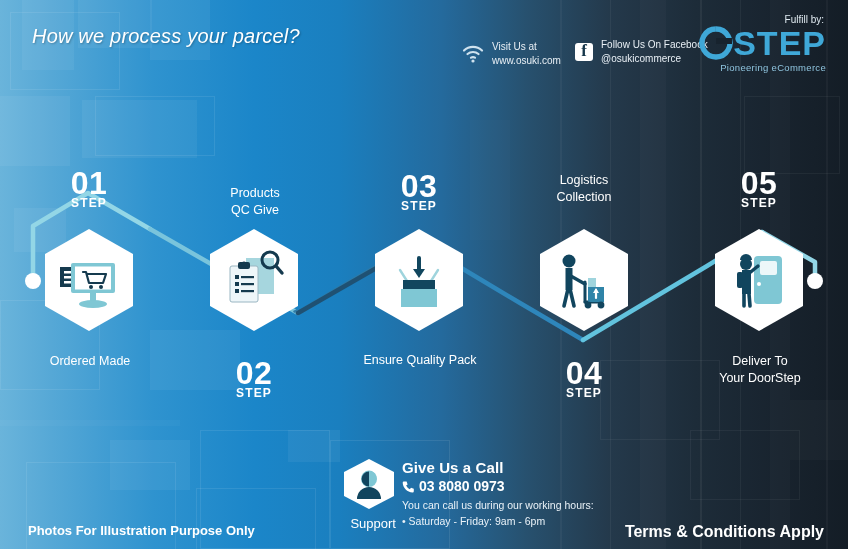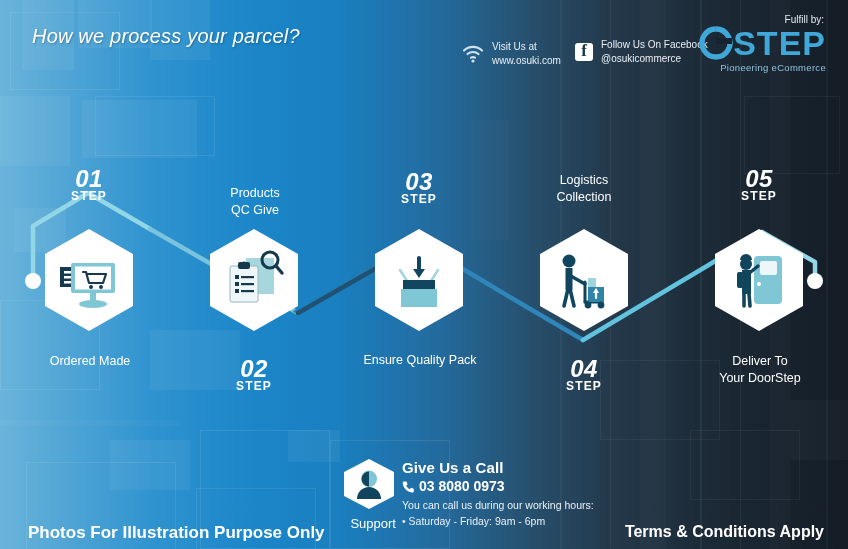--- a/index.html
+++ b/index.html
@@ -64,37 +64,37 @@
   #logoWord {
     font-size:34px; font-weight:bold; letter-spacing:1px;
     color:#3fa8d8; line-height:1; display:flex; align-items:center;
   }
   #tagline { font-size:9.5px; color:#8fc4de; letter-spacing:0.3px; margin-top:2px; }
   .hex { position:absolute; width:92px; height:104px; }
   .stepnum {
     position:absolute; text-align:center; color:#ffffff; width:90px;
     font-weight:bold; line-height:0.95;
   }
-  .stepnum .n { font-size:24px; letter-spacing:0.5px;font-style:italic; }
+  .stepnum .n { font-size:32px; letter-spacing:0.5px; }
   .stepnum .s { font-size:12px; letter-spacing:1.2px; }
   .steplabel {
     position:absolute; text-align:center; color:#ffffff;
     font-size:12.5px; line-height:1.35; width:180px;
   }
   .steplabel .sub { font-size:10px; display:block; }
 
   
   #support { position:absolute; left:326px; top:458px; width:70px; text-align:right; }
   #supportLabel { font-size:13px; color:#ffffff; margin-top:2px; }
   #callBlock { position:absolute; left:402px; top:459px; color:#ffffff; }
   #callTitle { font-size:15px; font-weight:bold; letter-spacing:0.1px; }
   #callNum { font-size:14px; font-weight:bold; margin-top:2px; display:flex; align-items:center; gap:4px; }
   #callHours { font-size:10.5px; margin-top:4px; line-height:1.5; color:#eaf2f8; }
   #photosNote {
-    position:absolute; left:28px; top:523px; font-size:17px;
+    position:absolute; left:28px; top:523px; font-size:13px;
     font-weight:bold; color:#ffffff;
   }
   #terms {
     position:absolute; right:24px; top:523px; font-size:16px;
     font-weight:bold; color:#ffffff;
   }
 </style>
 </head>
 <body>
 

